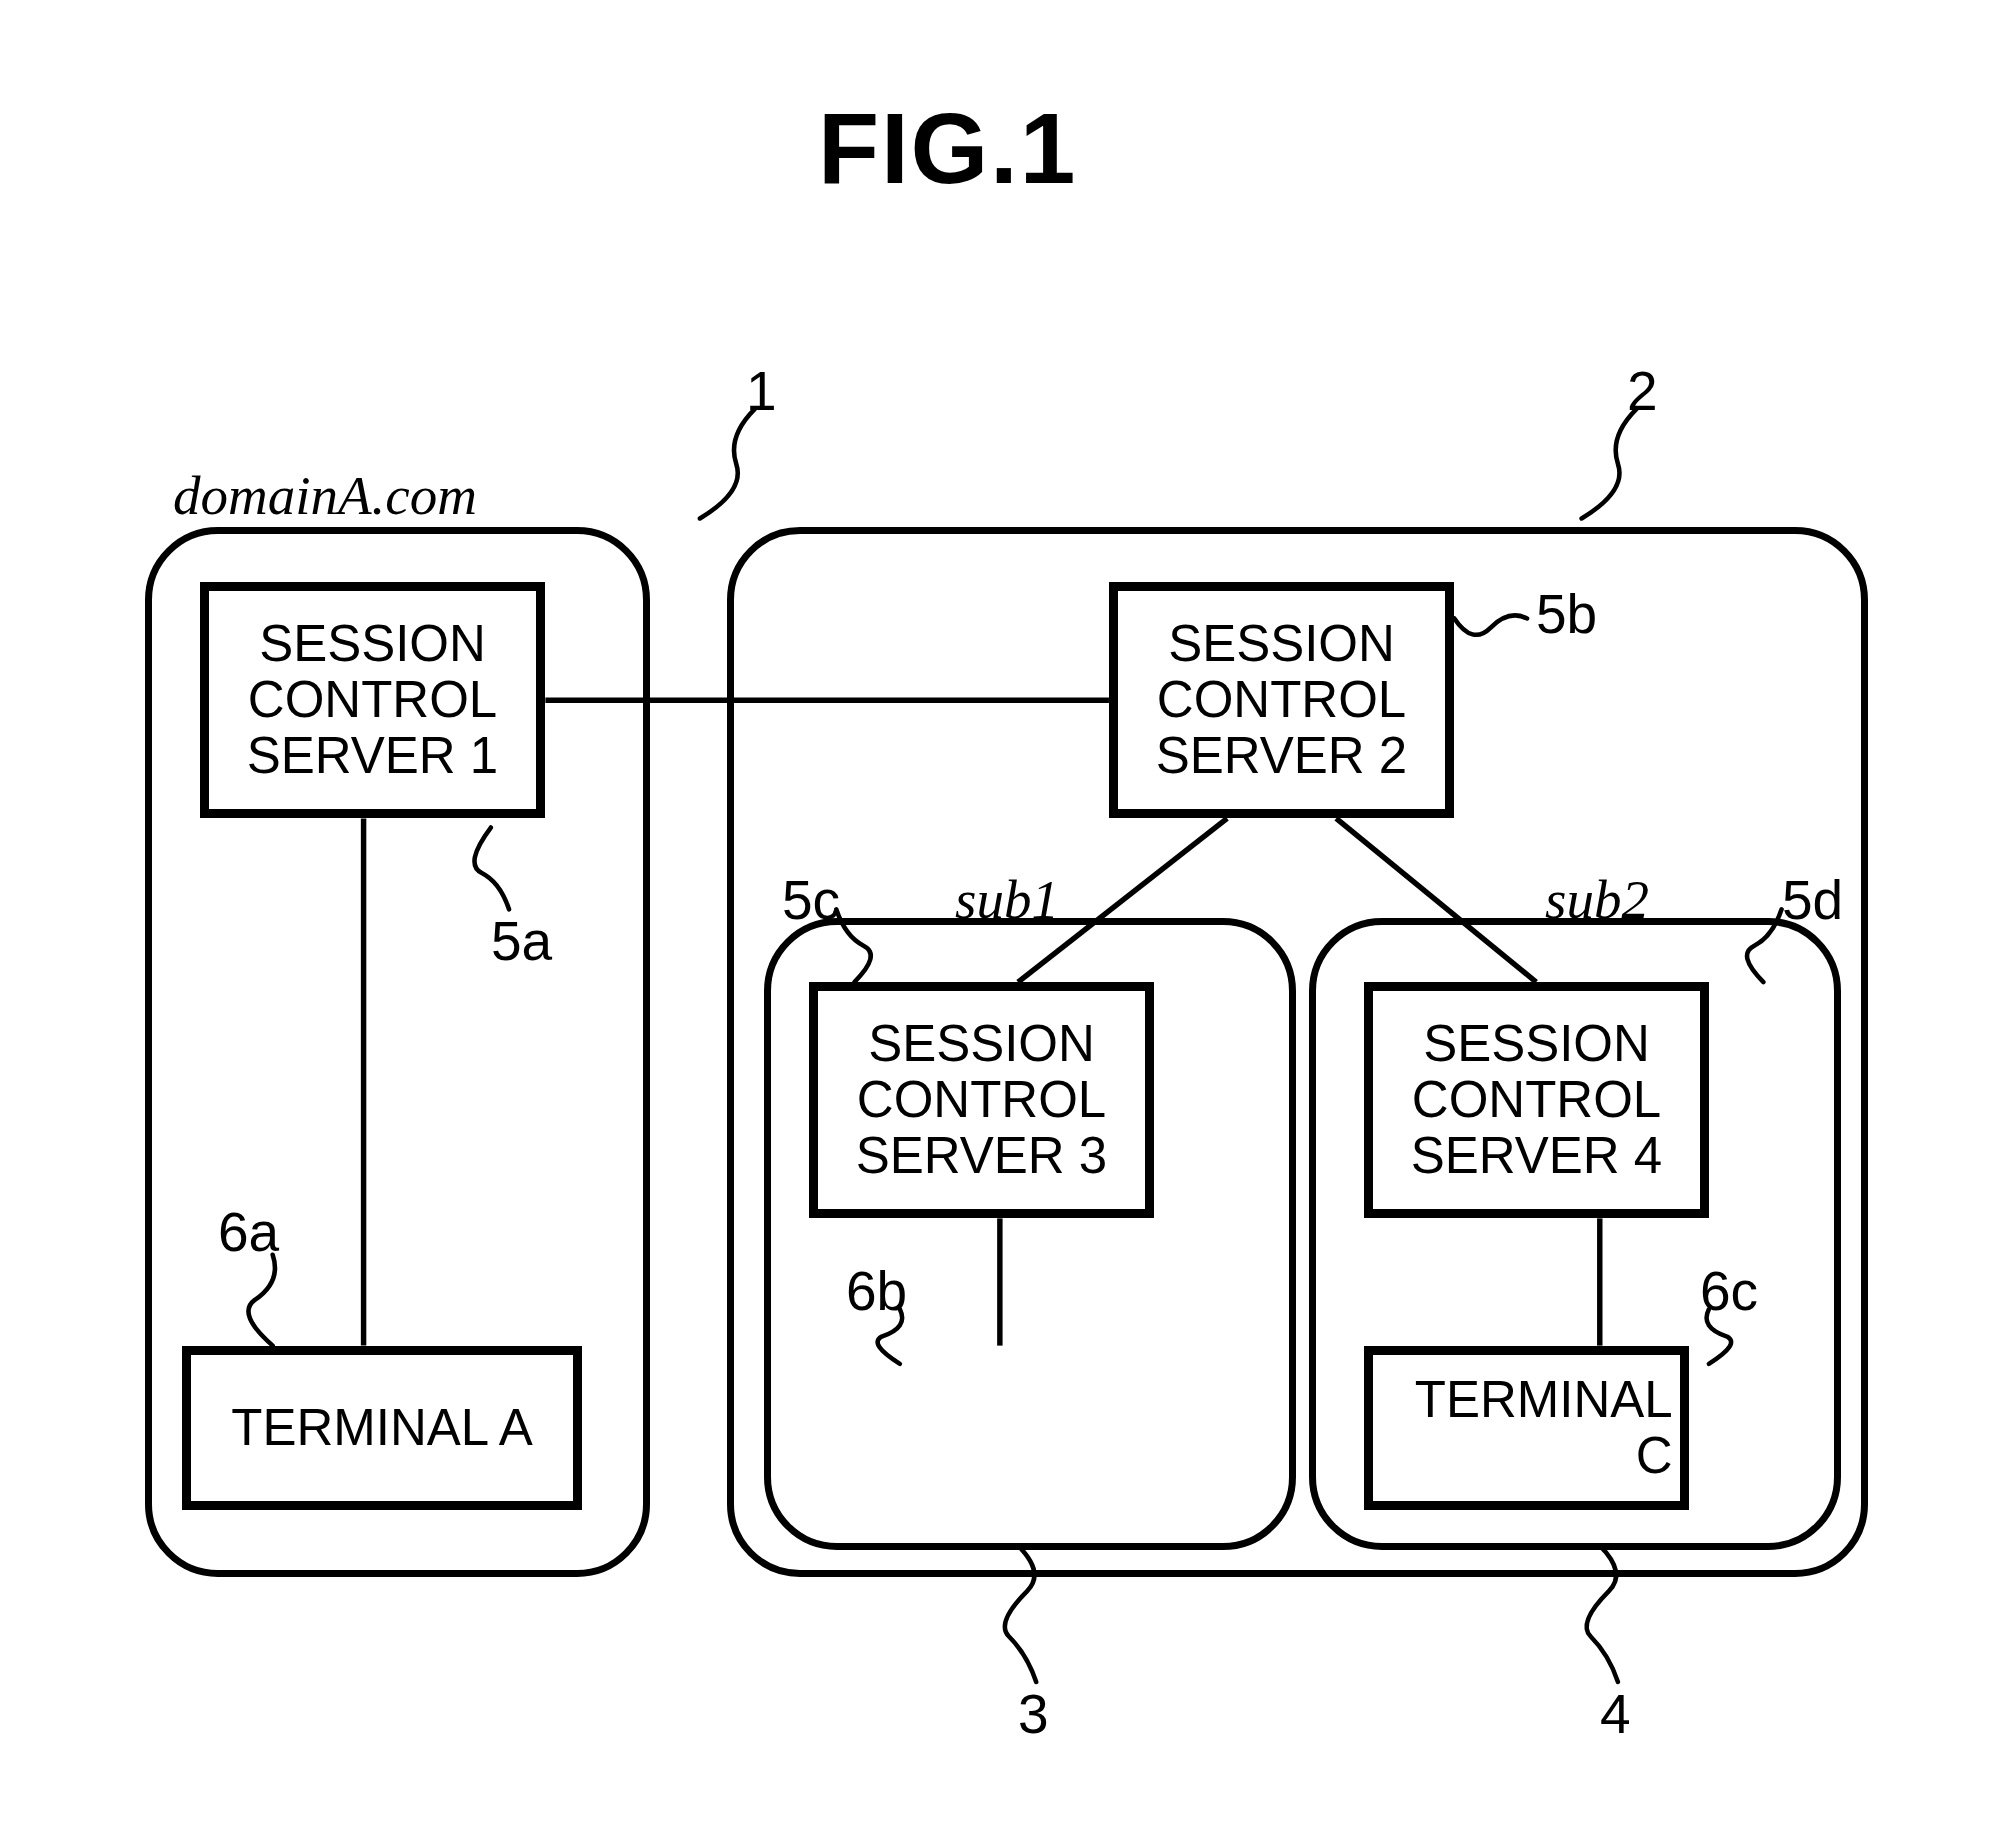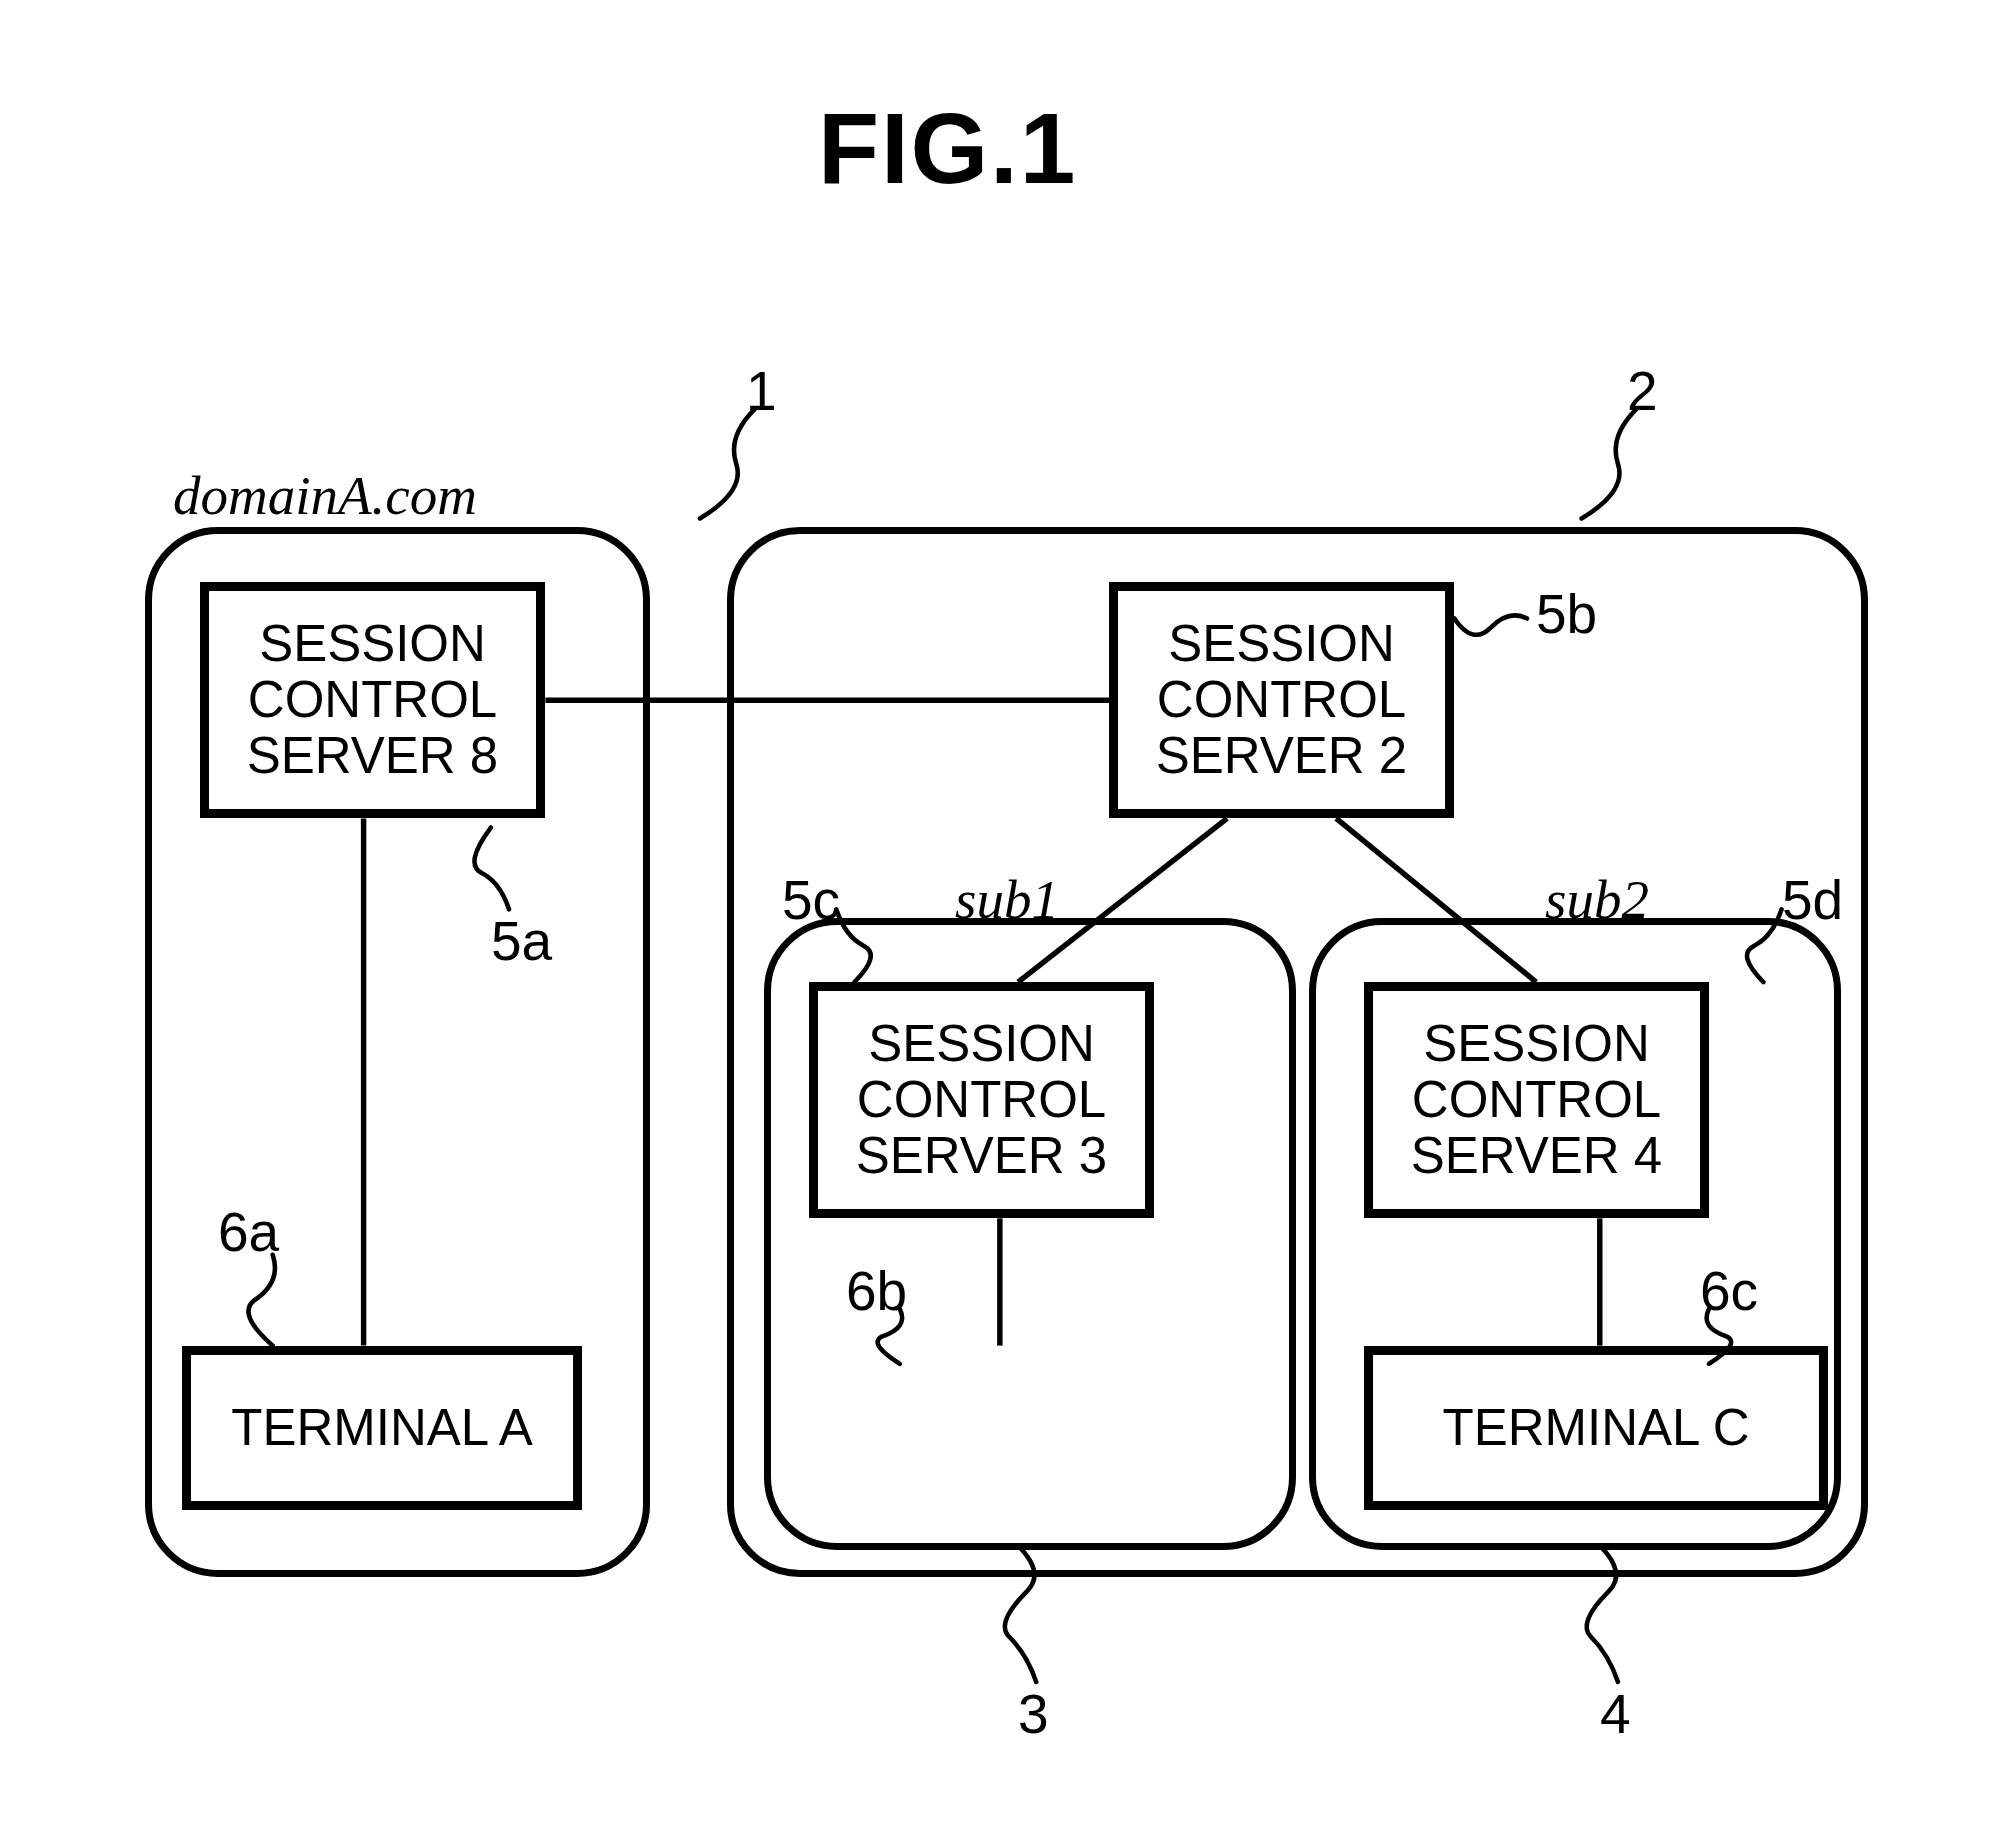--- a/index.html
+++ b/index.html
@@ -73,21 +73,21 @@
 
   <div class="domain-box" style="left:764px; top:918px; width:518px; height:618px;"></div>
   <div class="domain-label" style="left:955px; top:868px;">sub1</div>
 
   <div class="domain-box" style="left:1309px; top:918px; width:518px; height:618px;"></div>
   <div class="domain-label" style="left:1516px; top:868px;margin-left:29px;">sub2</div>
 
   <div class="node" style="left:200px; top:582px; width:345px; height:236px;">
     <span>SESSION</span>
     <span>CONTROL</span>
-    <span>SERVER 8</span>
+    <span>SERVER 1</span>
   </div>
 
   <div class="node" style="left:1109px; top:582px; width:345px; height:236px;">
     <span>SESSION</span>
     <span>CONTROL</span>
     <span>SERVER 2</span>
   </div>
 
   <div class="node" style="left:809px; top:982px; width:345px; height:236px;">
     <span>SESSION</span>
@@ -99,21 +99,21 @@
     <span>SESSION</span>
     <span>CONTROL</span>
     <span>SERVER 4</span>
   </div>
 
   <div class="node" style="left:182px; top:1346px; width:400px; height:164px;">
     <span>TERMINAL A</span>
   </div>
 
 
-  <div class="node" style="left:1364px; top:1346px; width:464px; height:164px;">
+  <div class="node" style="left:1364px; top:1346px; width:325px; height:164px;">
     <span>TERMINAL C</span>
   </div>
 
   <div class="ref-num" style="left:746px; top:359px;">1</div>
   <div class="ref-num" style="left:1627px; top:359px;">2</div>
   <div class="ref-num" style="left:1018px; top:1682px;">3</div>
   <div class="ref-num" style="left:1600px; top:1682px;">4</div>
 
   <div class="ref-num" style="left:491px; top:909px;">5a</div>
   <div class="ref-num" style="left:1536px; top:582px;">5b</div>

